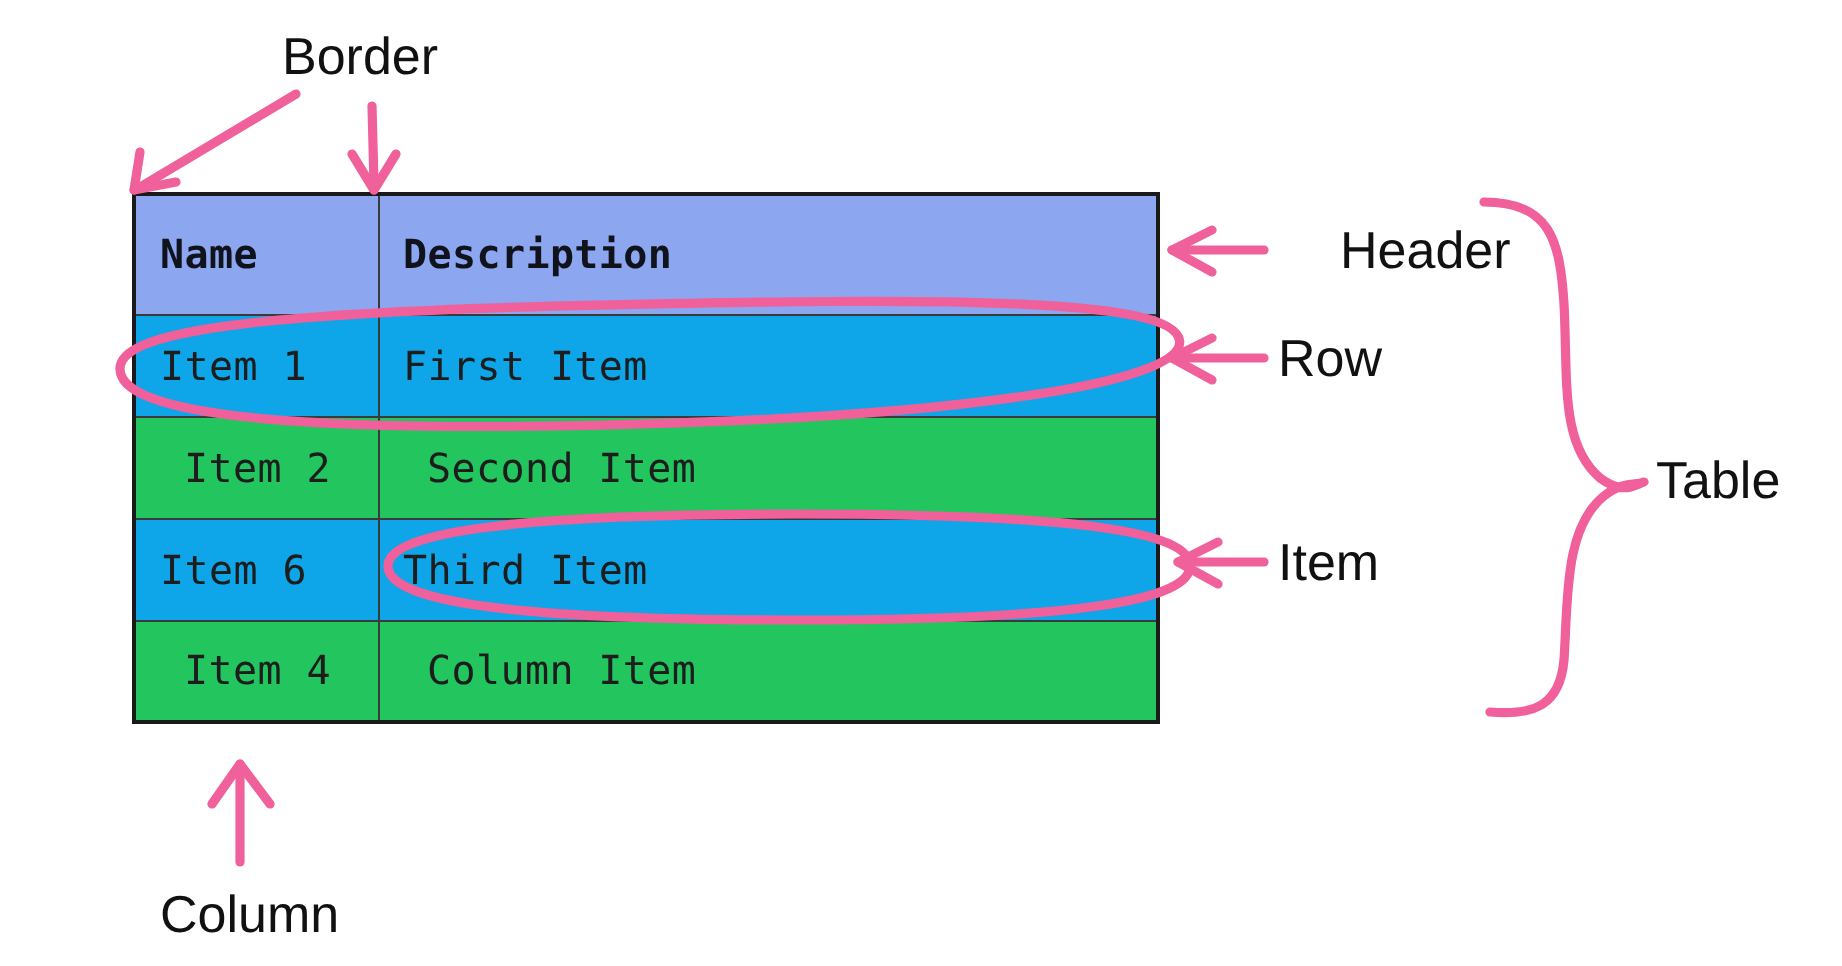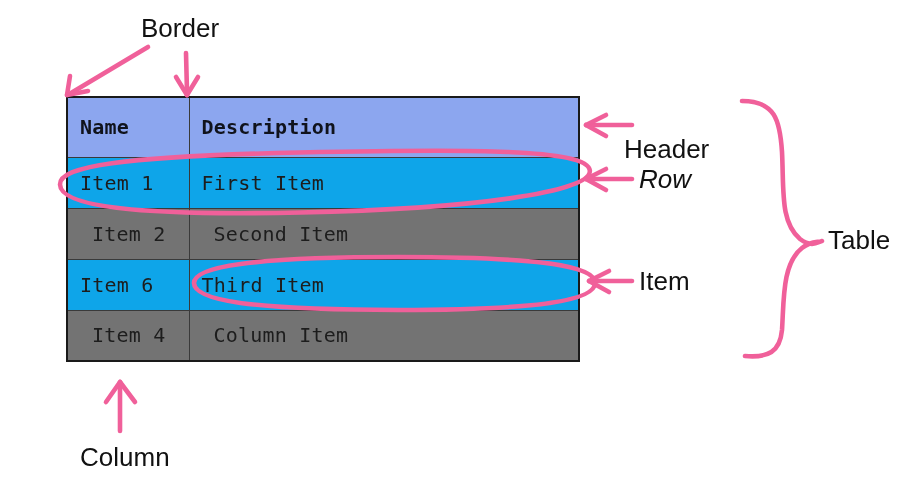--- a/index.html
+++ b/index.html
@@ -54,21 +54,21 @@
   table.data-table thead th {
     background: #8CA6EF;
     font-weight: bold;
     height: 60px;
     color: #10131c;
   }
   table.data-table tbody tr.row-odd td {
     background: #0ea5e9;
   }
   table.data-table tbody tr.row-even td {
-    background: #737373;
+    background: #22c55e;
     padding-left: 24px;
   }
 
   
   #annotations {
     position: absolute;
     left: 0;
     top: 0;
     width: 921px;
     height: 483px;
@@ -76,22 +76,22 @@
   }
   .anno-label {
     position: absolute;
     font-family: "Liberation Sans", sans-serif;
     font-size: 26px;
     color: #111111;
     white-space: nowrap;
     line-height: 1;
   }
   #label-border  { left: 141px; top: 15px; }
-  #label-header  { left: 624px; top: 112px; margin-top: 24px; }
-  #label-row     { left: 639px; top: 166px; font-style: italic; }
+  #label-header  { left: 670px; top: 112px; }
+  #label-row     { left: 639px; top: 166px; }
   #label-cell    { left: 639px; top: 268px; }
   #label-table   { left: 828px; top: 227px; }
   #label-column  { left: 80px;  top: 444px; }
 </style>
 </head>
 <body>
 
 <div id="canvas">
 
   <div id="table-wrap">

